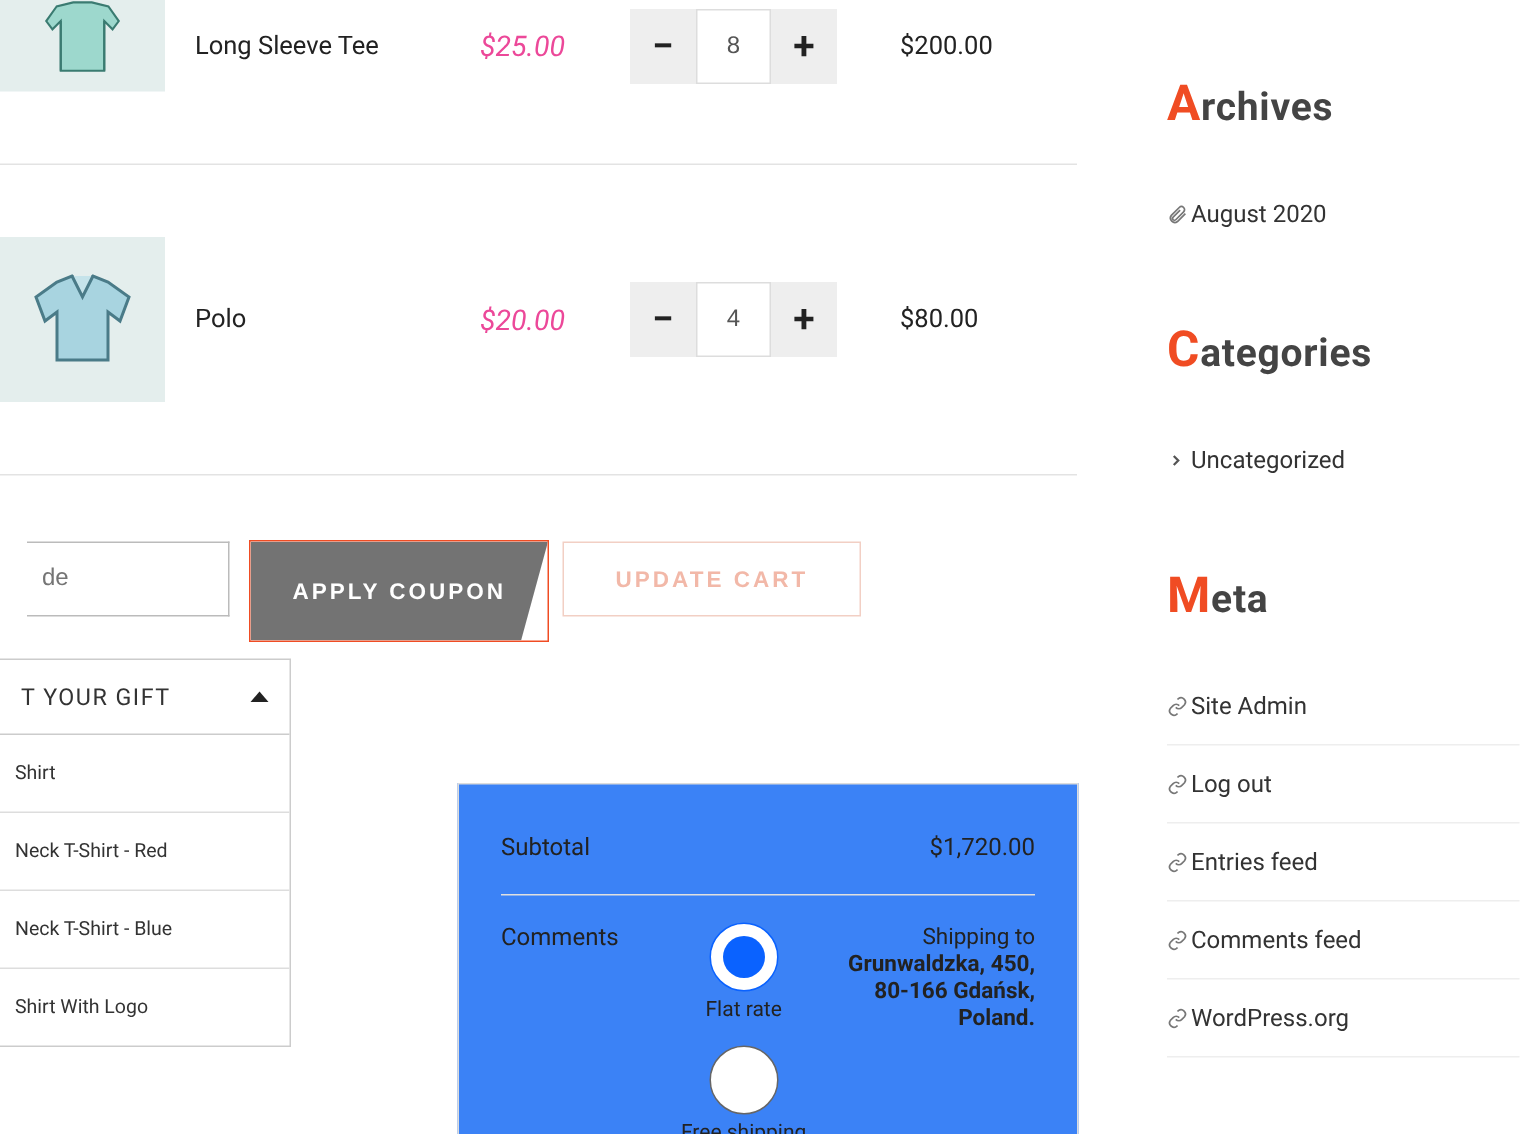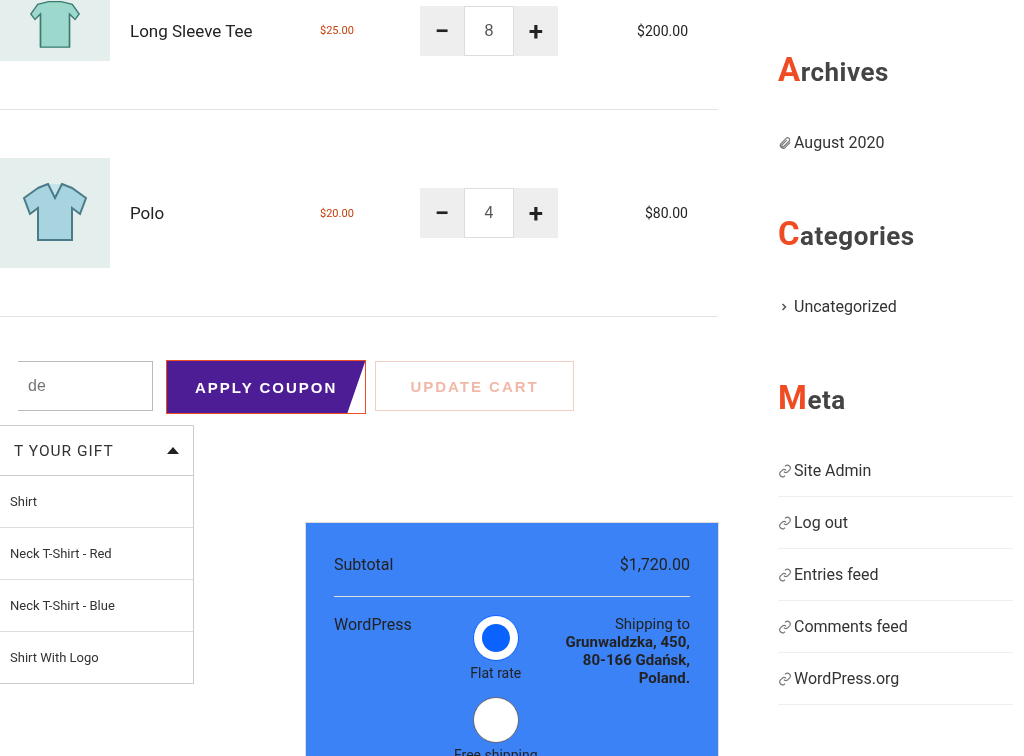--- a/index.html
+++ b/index.html
@@ -30,60 +30,60 @@
   .cart-row .thumb {
     width: 110px; height: 110px;
     background: #e4eeed;
     margin-right: 20px;
     display:flex; align-items:center; justify-content:center;
     flex-shrink: 0;
   }
   .cart-row.first { padding-bottom: 48px; }
   .cart-row.second { padding-top: 48px; }
   .prod-name { width: 190px; font-size: 17px; color:#222; }
-  .unit-price { width: 100px; font-size: 11px; color:#c2410c; }
+  .unit-price { width: 100px; font-size: 19px; color:#ec4899;font-style:italic; }
   .qty-wrap { width: 180px; display:flex; align-items:center; }
   .qty-btn {
     width: 44px; height: 50px;
     background: #eee;
     display:flex; align-items:center; justify-content:center;
     font-size: 26px; font-weight: 600;
     color:#222;
     cursor:pointer;
     user-select:none;
   }
   .qty-input {
     width: 50px; height: 50px;
     border: 1px solid #ddd;
     text-align:center; font-size:16px; color:#555;
     background:#fff;
   }
-  .line-total { flex:1; text-align:right; font-size: 14px; padding-right: 30px; color:#222; }
+  .line-total { flex:1; font-size: 17px; padding-right: 30px; color:#222; }
 
   .actions-row {
     display:flex; align-items:flex-start;
     padding-top: 44px;
     gap: 10px;
     margin-left: 19px;
   }
   .coupon-input {
     height: 50px;
     width: 135px;
     border: 1px solid #bbb;
     padding: 0 10px;
     font-size: 16px;
     color:#888;
     margin-right: 4px;
     border-left: none;
     margin-left: -1px;
   }
   .apply-coupon {
-    height: 52px;
+    height: 66px;
     padding: 0 28px 0 28px;
-    background: #4c1d95;
+    background: #737373;
     color:#fff;
     border:none;
     font-size: 15px;
     letter-spacing: 2px;
     font-weight: 600;
     cursor:pointer;
     position:relative;
     clip-path: polygon(0 0, 100% 0, calc(100% - 18px) 100%, 0 100%);
     margin-right:auto;
   }
@@ -279,21 +279,21 @@
   </div>
 
 </div>
 
 <div class="totals-box">
   <div class="trow">
     <div class="tlabel">Subtotal</div>
     <div class="tval">$1,720.00</div>
   </div>
   <div class="trow noborder" style="align-items:flex-start; padding-top:18px;">
-    <div class="tlabel">WordPress</div>
+    <div class="tlabel">Comments</div>
     <div class="ship-col">
       <div style="display:flex; gap:20px;">
         <div class="ship-options">
           <div class="ship-opt">
             <div class="radio-outer">
                 <div class="radio-inner"></div>
               </div>
             <span style="margin-top:4px;">Flat rate</span>
           </div>
           <div class="ship-opt" style="margin-top:10px;">

